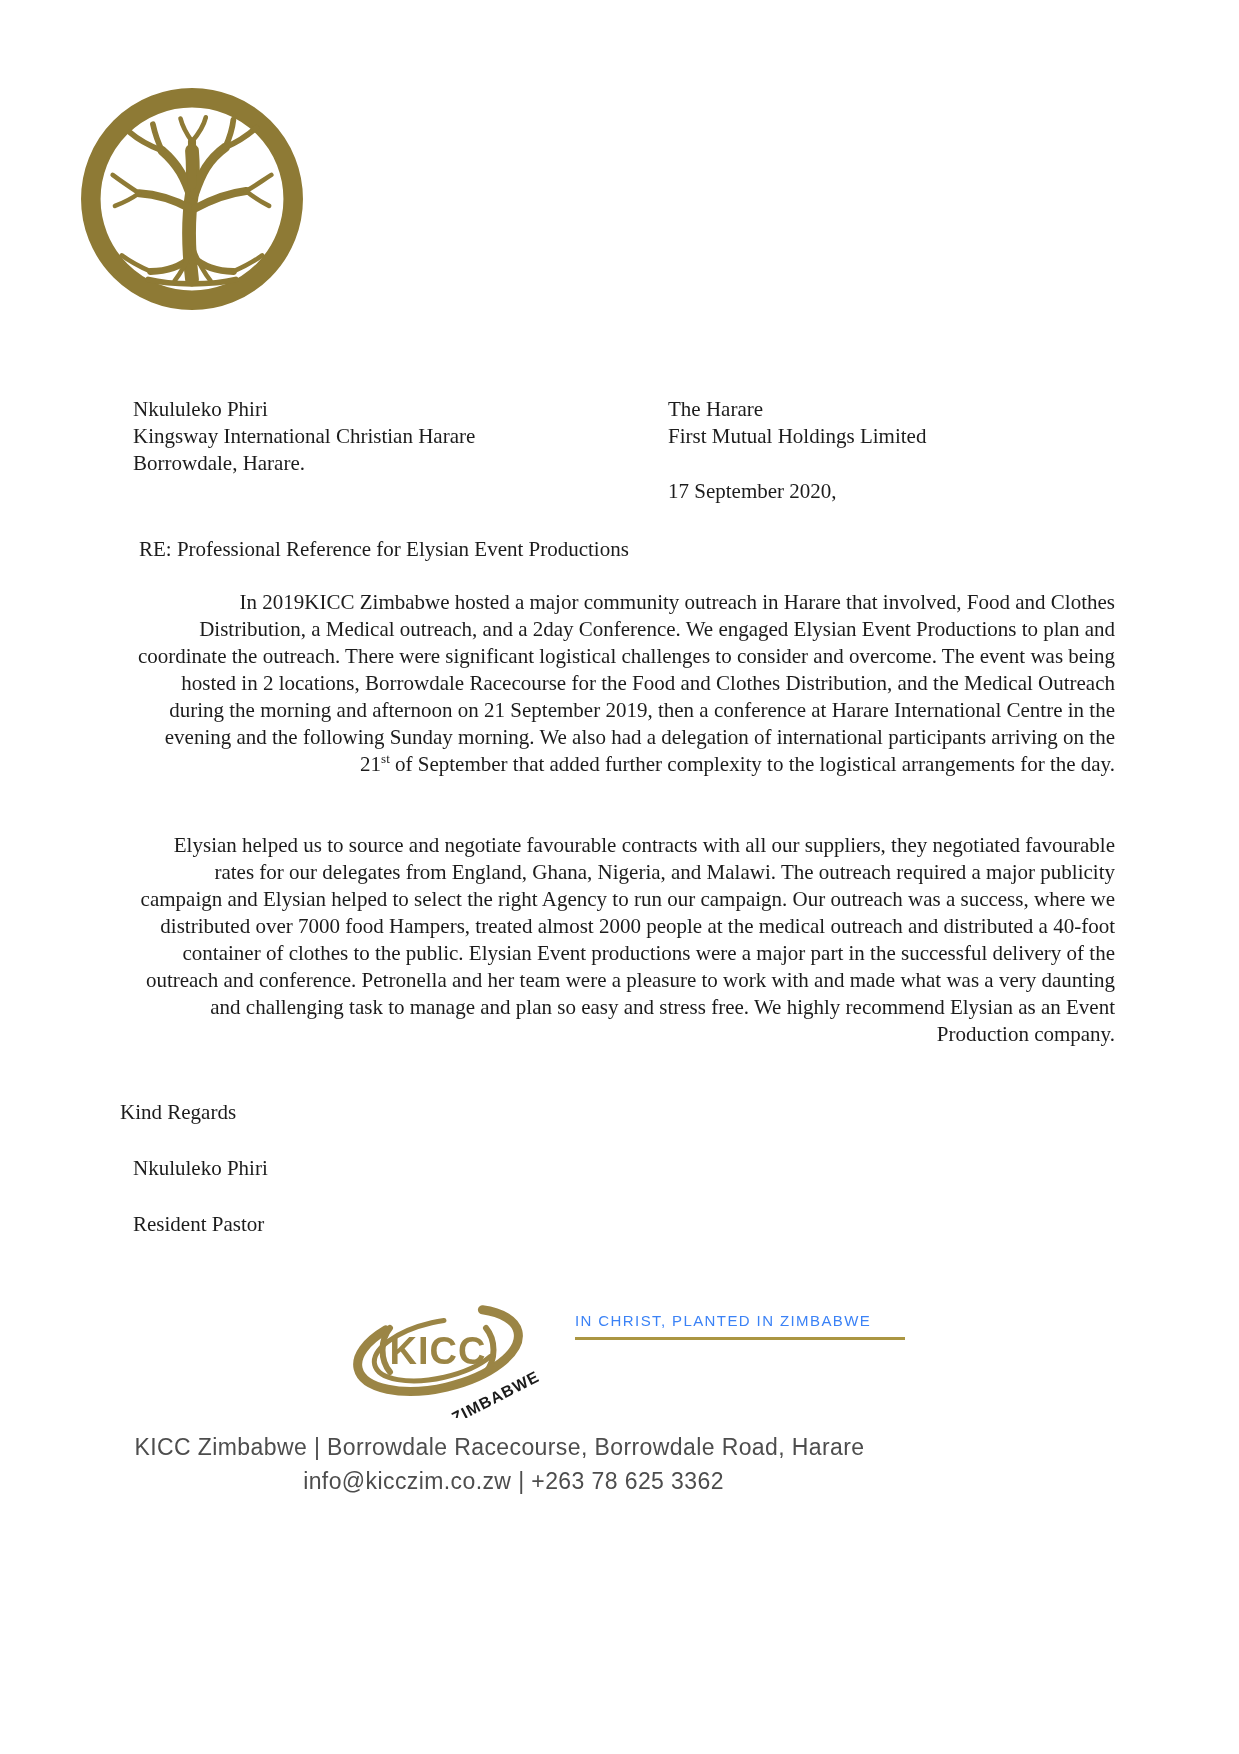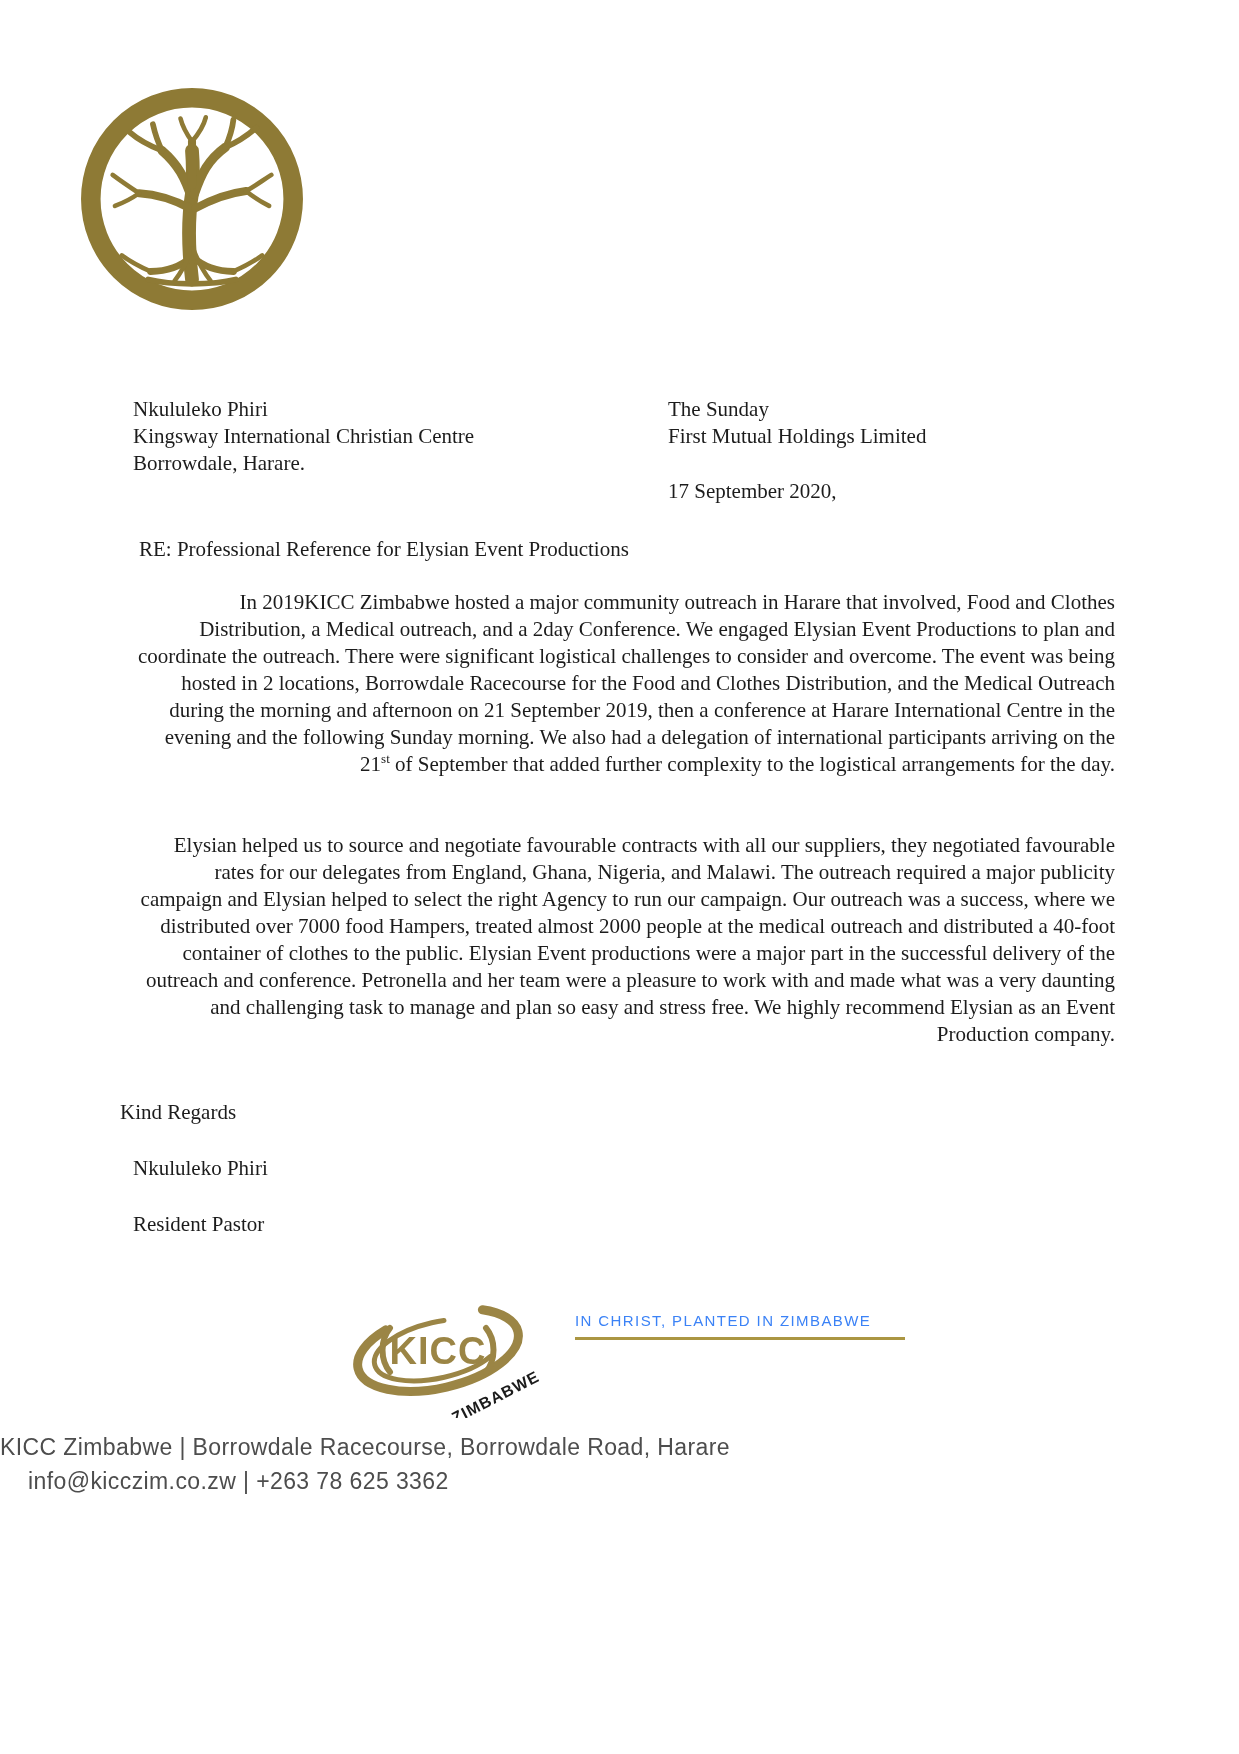--- a/index.html
+++ b/index.html
@@ -95,21 +95,21 @@
   .rooted-underline {
     margin-top: 8px;
     width: 330px;
     height: 3px;
     background: #ab9642;
   }
   .contact-1, .contact-2 {
     position: absolute;
     left: 0;
     width: 999px;
-    text-align: left;
+    text-align: center;
     font-family: "Liberation Sans", sans-serif;
     color: #4d4d4d;
     letter-spacing: 0.4px;
   }
   .contact-1 { top: 1434px; font-size: 23px; }
   .contact-2 { top: 1468px; font-size: 23px; padding-left: 28px; }
 </style>
 </head>
 <body>
 
@@ -145,26 +145,26 @@
         <path d="M136,163 C145,159 153,155 161,149" stroke-width="4"></path>
         <path d="M99,143 C96,154 92,162 85,171" stroke-width="4"></path>
         <path d="M101,143 C105,154 109,162 116,171" stroke-width="4"></path>
         <path d="M62,170 C82,175 118,175 138,170" stroke-width="5"></path>
       </g>
     </svg>
   </div>
 
   <div class="addr-left">
     <div>Nkululeko Phiri</div>
-    <div>Kingsway International Christian Centre</div>
+    <div>Kingsway International Christian Harare</div>
     <div>Borrowdale, Harare.</div>
   </div>
 
   <div class="addr-right">
-    <div>The Sunday</div>
+    <div>The Harare</div>
     <div>First Mutual Holdings Limited</div>
   </div>
 
   <div class="date-line">17 September 2020,</div>
 
   <div class="subject">RE: Professional Reference for Elysian Event Productions</div>
 
   <p class="para para-1"><span>In 2019KICC Zimbabwe hosted a major community outreach in Harare that involved, Food and Clothes Distribution, a Medical outreach, and a 2day Conference. We engaged Elysian Event Productions to plan and coordinate the outreach. There were significant logistical challenges to consider and overcome. The event was being hosted in 2 locations, Borrowdale Racecourse for the Food and Clothes Distribution, and the Medical Outreach during the morning and afternoon on 21 September 2019, then a conference at Harare International Centre in the evening and the following Sunday morning. We also had a delegation of international participants arriving on the 21</span><sup>st</sup><span> of September that added further complexity to the logistical arrangements for the day.</span></p>
 
   <p class="para para-2">Elysian helped us to source and negotiate favourable contracts with all our suppliers, they negotiated favourable rates for our delegates from England, Ghana, Nigeria, and Malawi. The outreach required a major publicity campaign and Elysian helped to select the right Agency to run our campaign. Our outreach was a success, where we distributed over 7000 food Hampers, treated almost 2000 people at the medical outreach and distributed a 40-foot container of clothes to the public. Elysian Event productions were a major part in the successful delivery of the outreach and conference. Petronella and her team were a pleasure to work with and made what was a very daunting and challenging task to manage and plan so easy and stress free. We highly recommend Elysian as an Event Production company.</p>

